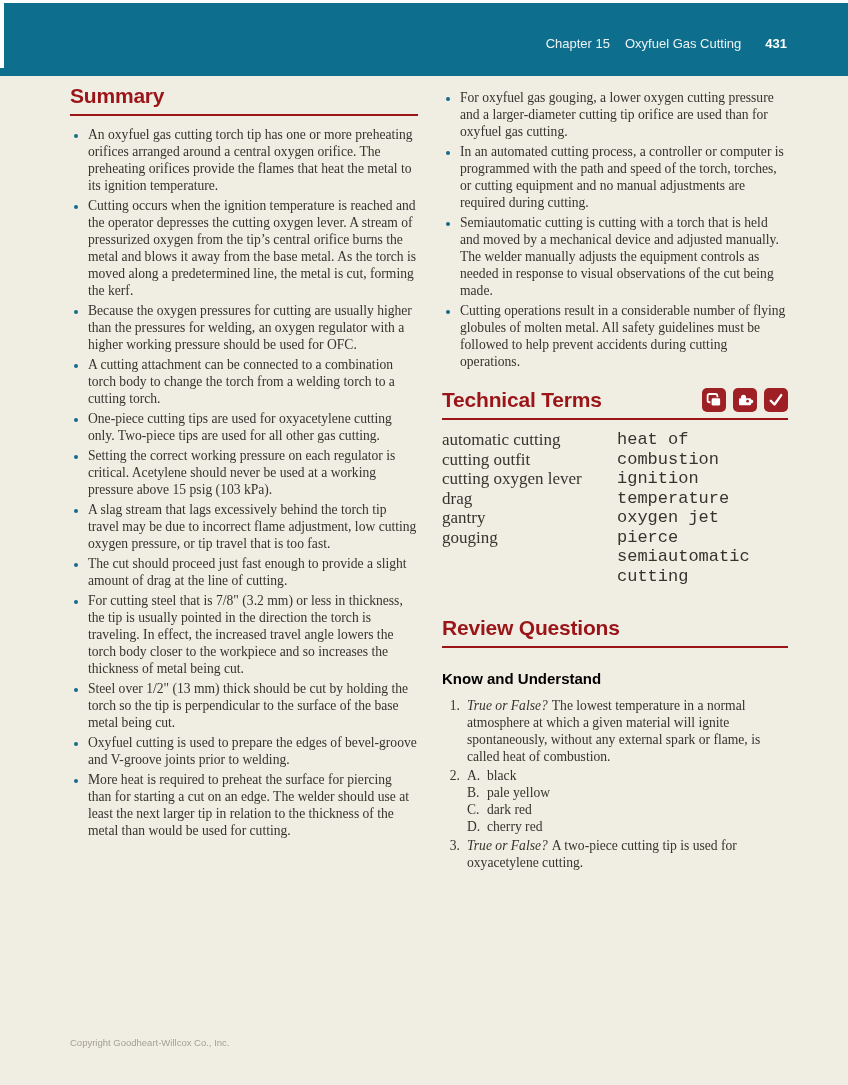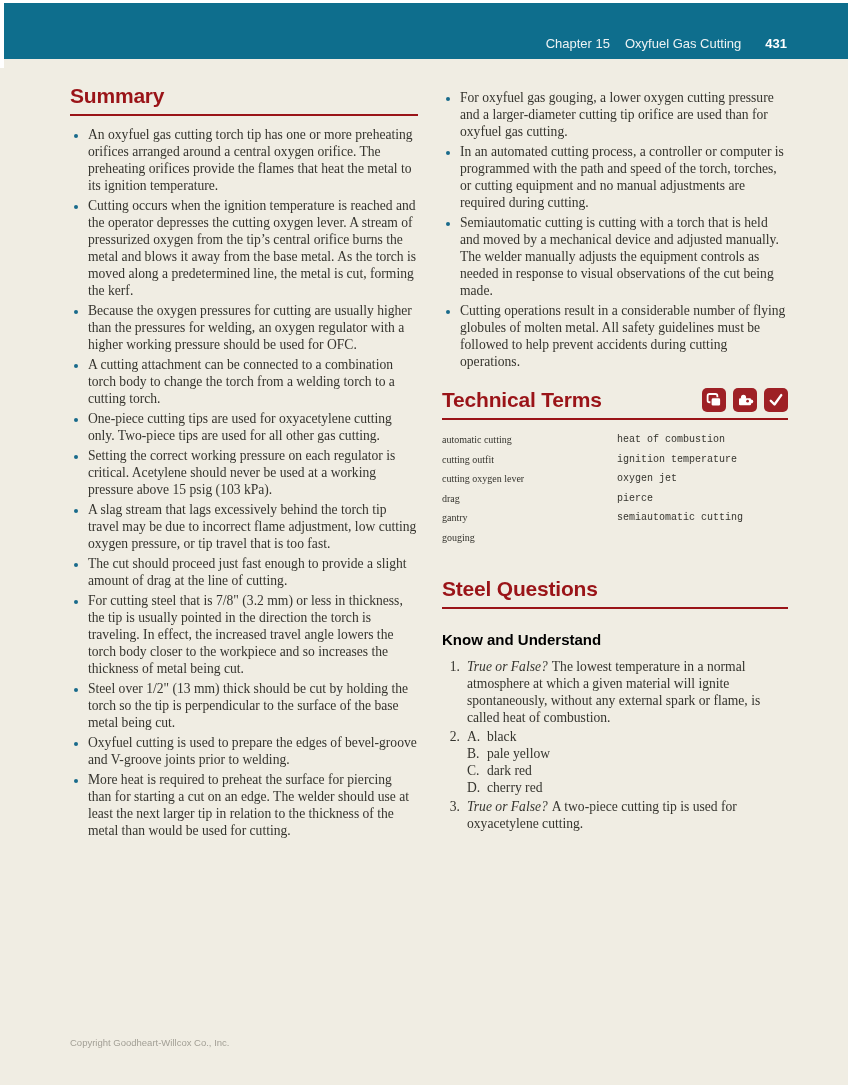--- a/index.html
+++ b/index.html
@@ -8,21 +8,21 @@
     position: relative;
     background: #f0ede3;
     font-family: "Liberation Serif", serif;
     color: #35342e;
     overflow: hidden;
   }
   .edge-top { position: absolute; top: 0; left: 0; right: 0; height: 3px; background: #ffffff; z-index: 3; }
   .edge-left { position: absolute; top: 0; left: 0; width: 4px; height: 68px; background: #ffffff; z-index: 3; }
 
   .header-band {
-    position: absolute; top: 0; left: 0; right: 0; height: 59px;
+    position: absolute; top: 0; left: 0; right: 0; height: 76px;
     background: #0e6e8d;
     z-index: 2;
   }
   .header-line {
     position: absolute; top: 36px; right: 61px;
     font-family: "Liberation Sans", sans-serif;
     font-size: 13px; color: #eef3f4;
     display: flex; align-items: baseline;
   }
   .header-line .sep1 { width: 15px; }
@@ -59,21 +59,21 @@
   .tt-heading-row { display: flex; align-items: center; justify-content: space-between; }
   .tt-icons { display: flex; gap: 7px; }
   .tt-icon {
     width: 24px; height: 24px; border-radius: 5px;
     background: #9e2025;
     display: flex; align-items: center; justify-content: center;
     cursor: pointer;
   }
   .tt-icon svg { display: block; }
   .tt-instruction { font-size: 13.4px; line-height: 17px; margin: 2px 0 3px 0; }
-  .tt-terms { display: flex; font-size: 10px; line-height: 19.5px; }
+  .tt-terms { display: flex; font-size: 17px; line-height: 19.5px; }
   .tt-terms .terms-col-left { width: 175px; flex: 0 0 175px; }
   .tt-terms .terms-col-right { flex: 1; font-family: Liberation Mono, monospace; }
 
   .rq-section { margin-top: 30px; }
   .rq-intro { font-style: italic; font-size: 13.6px; line-height: 17.5px; margin: 2px 0 0 0; color: #3a3933; }
   .rq-subheading {
     margin: 22px 0 10px 0;
     font-family: "Liberation Sans", sans-serif;
     font-weight: bold; font-size: 15px; color: #000000;
   }
@@ -175,21 +175,21 @@
         <div>heat of combustion</div>
         <div>ignition temperature</div>
         <div>oxygen jet</div>
         <div>pierce</div>
         <div>semiautomatic cutting</div>
       </div>
     </div>
   </div>
 
   <div class="rq-section">
-    <h1 class="section-heading">Steel Questions</h1>
+    <h1 class="section-heading">Review Questions</h1>
     <hr class="heading-rule">
     <h2 class="rq-subheading">Know and Understand</h2>
 
     <div class="questions">
       <div class="question">
         <span class="q-num">1.</span>
         <span class="q-body">
           <span class="q-prefix">True or False?</span><span>The lowest temperature in a normal atmosphere at which a given material will ignite spontaneously, without any external spark or flame, is called heat of combustion.</span>
         </span>
       </div>

